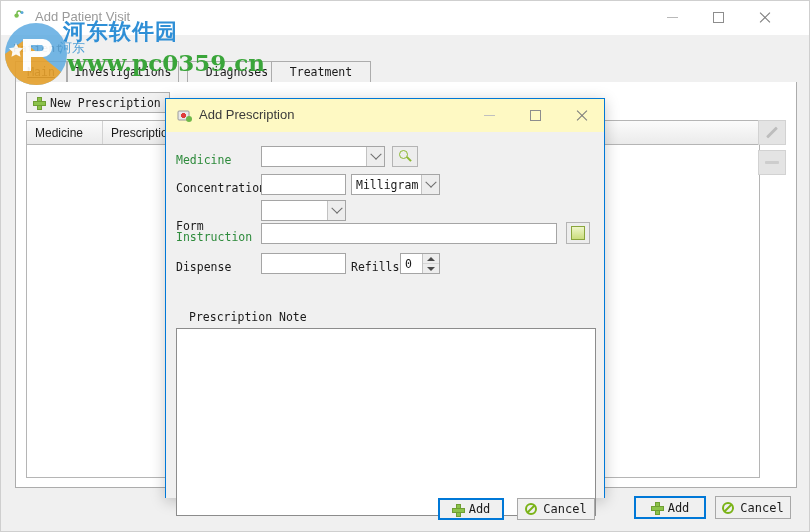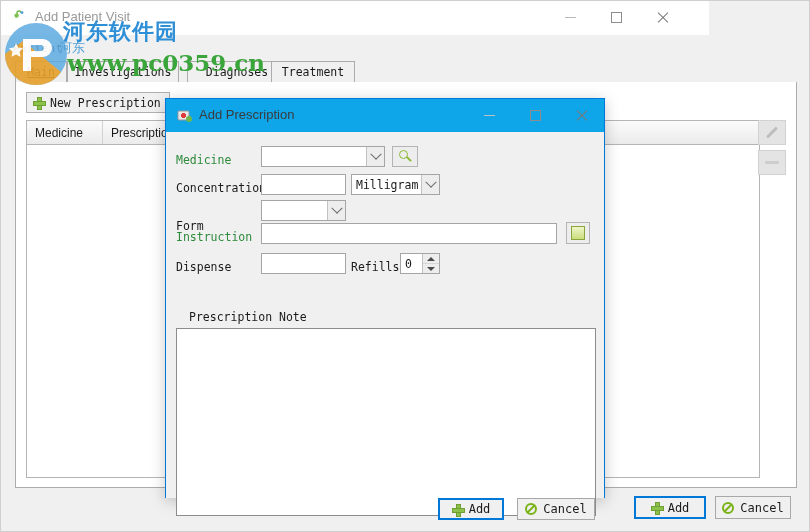--- a/index.html
+++ b/index.html
@@ -21,21 +21,21 @@
     width: 810px; height: 532px;
     background: #f0f0f0;
     border: 1px solid #cfcfcf;
     box-sizing: border-box;
     overflow: hidden;
   }
 
   #main-titlebar {
     position: absolute;
     left: 0; top: 0;
-    width: 708px; height: 34px;
+    width: 810px; height: 34px;
     background: #ffffff;
     box-sizing: border-box;
   }
   #main-title-icon {
     position: absolute;
     left: 12px; top: 9px;
     width: 16px; height: 16px;
   }
   #main-title-text {
     position: absolute;
@@ -273,21 +273,21 @@
     width: 440px; height: 400px;
     background: #f0f0f0;
     border: 1px solid #0078d7;
     box-sizing: border-box;
     box-shadow: 0 3px 14px rgba(0,0,0,0.22);
   }
   #dlg-titlebar {
     position: absolute;
     left: 0; top: 0;
     width: 100%; height: 37px;
-    background: #0ea5e9;
+    background: #fef9c3;
     box-sizing: border-box;
   }
   #dlg-title-icon {
     position: absolute;
     left: 11px; top: 9px;
     width: 16px; height: 16px;
   }
   #dlg-title-text {
     position: absolute;
     left: 33px; top: 8px;
@@ -528,21 +528,21 @@
     </div>
   </div>
 
   <div id="patient-label">Patient</div>
 
   <div id="tabstrip-baseline"></div>
   <div id="tabstrip">
     <div class="tab" style="left:0px;   width:52px;text-decoration:underline;">Main</div>
     <div class="tab" style="left:52px;  width:112px;">Investigations</div>
     <div class="tab" style="left:172px; width:100px;">Diagnoses</div>
-    <div class="tab" style="left:256px; width:84px;">Treatment</div>
+    <div class="tab" style="left:256px; width:100px;">Treatment</div>
   </div>
 
   <div id="tab-panel">
 
     <div id="new-prescription-btn">
       <span class="plus-icon"></span>
       <span>New Prescription</span>
     </div>
 
     <div id="grid">

